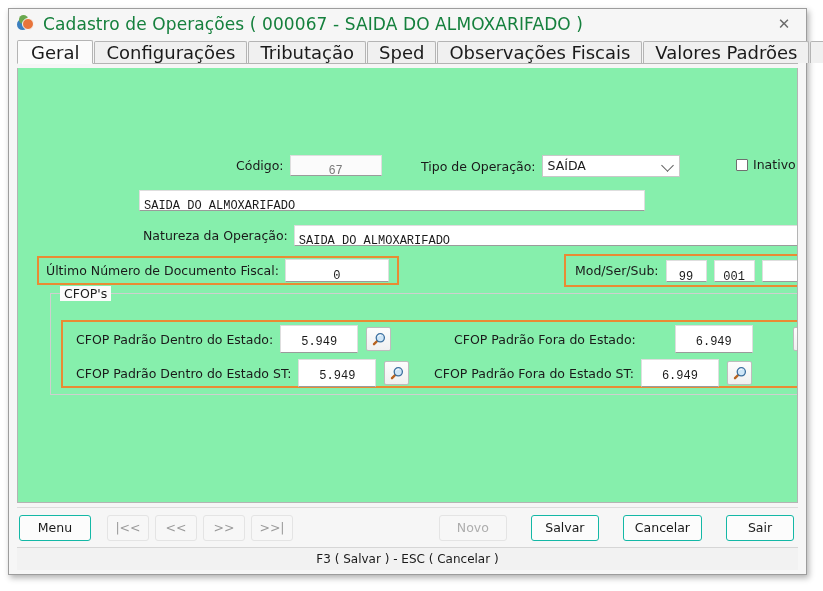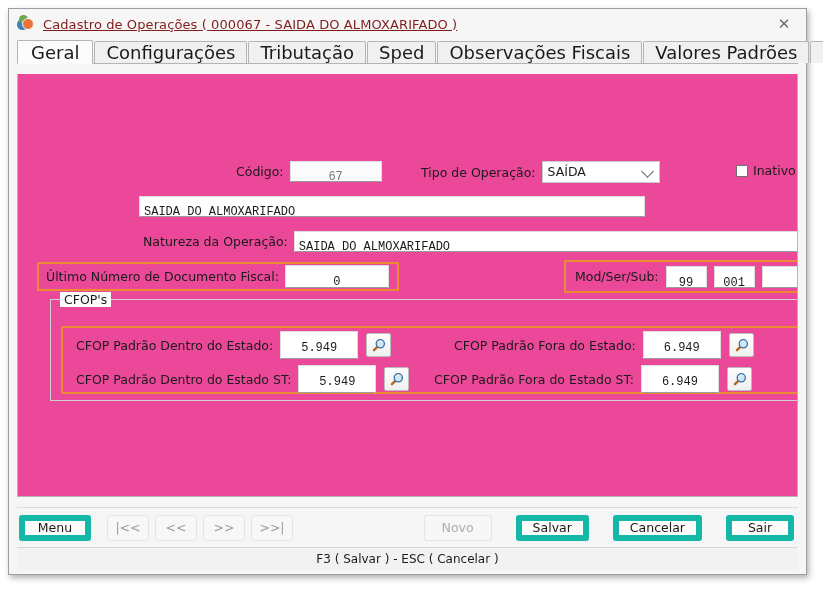--- a/index.html
+++ b/index.html
@@ -64,25 +64,24 @@
   .app-icon .orange {
     position: absolute;
     width: 12px; height: 12px;
     border-radius: 50%;
     background: #e8743b;
     left: 5px; top: 3px;
     border: 1.5px solid #f6f6f6;
     box-sizing: border-box;
   }
   .title-text {
-    font-size: 13px;
-    color: #7f1d1d;
+    font-size: 17px;
+    color: #15803d;
     white-space: nowrap;
     letter-spacing: 0.1px;
-    text-decoration: underline;
   }
   .close-btn {
     position: absolute;
     right: 0px;
     top: 0px;
     width: 44px;
     height: 29px;
     display: flex;
     align-items: center;
     justify-content: center;
@@ -122,22 +121,22 @@
     height: 24px;
     line-height: 23px;
     margin-bottom: -1px;
     border-bottom: 1px solid #fbfbfb;
     padding: 0 13px;
   }
 
   
   .tabpage {
     flex: 1;
-    margin: 10px 8px;
-    background: #ec4899;
+    margin: 4px 8px;
+    background: #86efac;
     border: 1px solid #b4b4b4;
     border-top: none;
     box-sizing: border-box;
     position: relative;
     overflow: hidden;
   }
 
   .lbl {
     font-size: 12.5px;
     color: #1a1a1a;
@@ -166,21 +165,21 @@
 
   .row { position: absolute; display: flex; align-items: center; }
 
   
   #row-codigo { left: 218px; top: 87px; }
   #row-codigo .inp { width: 92px; }
   #row-tipo { left: 403px; top: 87px; }
 
   .combo {
     position: relative;
-    width: 118px;
+    width: 138px;
     height: 22px;
     background: #ffffff;
     border: 1px solid #c8c8c8;
     box-sizing: border-box;
     font-size: 12.5px;
     line-height: 20px;
     padding-left: 5px;
     color: #1a1a1a;
     cursor: pointer;
   }
@@ -262,21 +261,21 @@
   .cfop-row {
     position: absolute;
     display: flex;
     align-items: center;
     height: 24px;
   }
   .cfop-row .inp { width: 78px; height: 28px; line-height: 20px; text-align: center; }
   .cfop-row .lbl { margin-right: 7px; }
 
   #cfop-r1c1 { left: 13px; top: 5px; }
-  #cfop-r1c2 { left: 391px; top: 5px; }
+  #cfop-r1c2 { left: 391px; top: 5px; gap: 32px; }
   #cfop-r2c1 { left: 13px; top: 39px; }
   #cfop-r2c2 { left: 371px; top: 39px; }
 
   .mag-btn {
     width: 25px; height: 24px;
     border: 1px solid #bdbdbd;
     background: linear-gradient(#fdfdfd, #f0f0f0);
     box-sizing: border-box;
     border-radius: 2px;
     margin-left: 8px;
@@ -299,21 +298,21 @@
     padding: 0 2px;
     box-sizing: border-box;
   }
   .btn {
     height: 26px;
     min-width: 34px;
     padding: 0 11px;
     font-size: 12.5px;
     font-family: "DejaVu Sans", "Liberation Sans", sans-serif;
     background: #fcfcfc;
-    border: 6px solid #14b8a6;
+    border: 1px solid #14b8a6;
     border-radius: 3px;
     color: #1a1a1a;
     cursor: pointer;
     display: flex;
     align-items: center;
     justify-content: center;
     box-sizing: border-box;
     white-space: nowrap;
   }
   .btn.nav {

